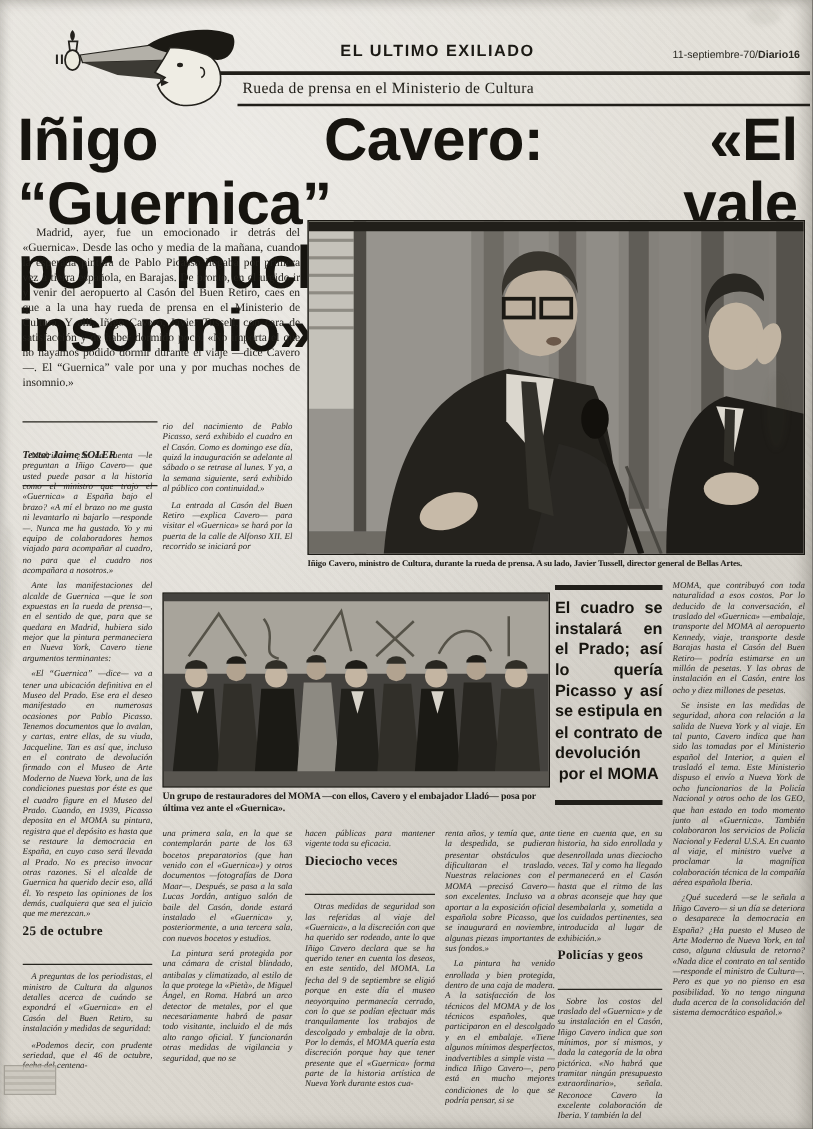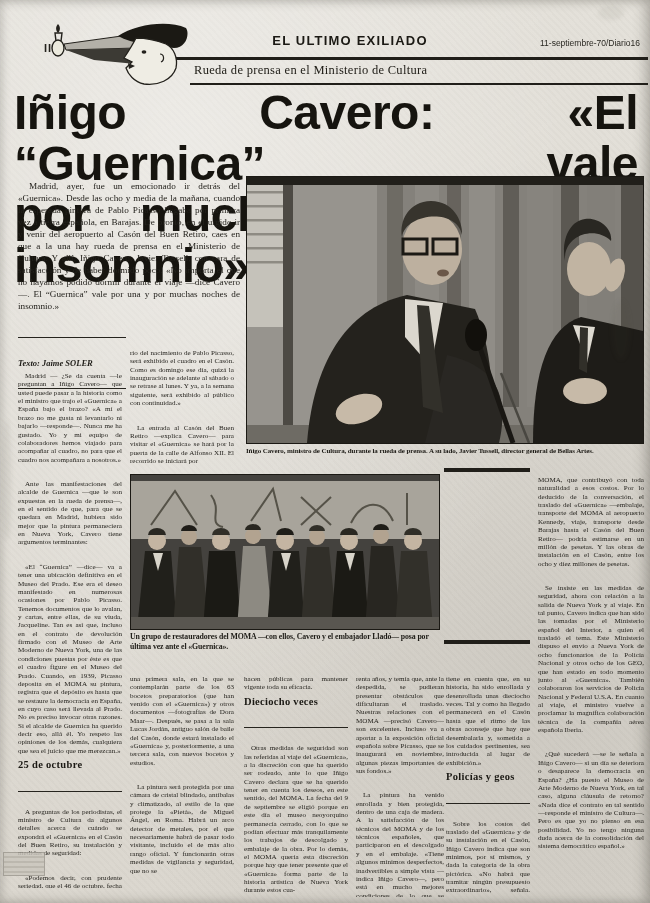--- a/index.html
+++ b/index.html
@@ -12,34 +12,34 @@
       linear-gradient(#e4e1da,#dbd7cf);
     box-shadow: inset -6px 0 12px rgba(50,46,40,.25), inset 3px 0 8px rgba(50,46,40,.15);
     font-family:"Liberation Serif", serif;color:#24221d;
   }
   .abs{position:absolute;}
   .rule{position:absolute;background:#201e19;}
   
   .page-marker{font:bold 11px "Liberation Sans",sans-serif;letter-spacing:1px;}
   .section-title{font:bold 13px "Liberation Sans",sans-serif;letter-spacing:1.2px;text-align:center;color:#1b1914;}
   .edition{font:8.5px "Liberation Sans",sans-serif;color:#2a2822;text-align:right;}
-  .edition b{font-weight:normal;}
+  .edition b{font-weight:bold;}
   .kicker{font:12.5px "Liberation Serif",serif;color:#22201a;letter-spacing:.3px;}
   
   .headline{left:14px;width:624px;top:88px;font-family:"Liberation Sans",sans-serif;
     font-weight:bold;font-size:48px;line-height:1.06;color:#16140f;letter-spacing:-.5px;}
   .headline .hl-line{text-align:justify;text-align-last:justify;}
   
   .lead{left:18px;top:181px;width:222px;height:152px;overflow:hidden;
     font-size:9.2px;line-height:1.3;text-align:justify;}
   .lead p{margin:0;text-indent:11px;}
   .byline{left:18px;top:337px;width:108px;border-top:1.5px solid #26241e;border-bottom:1.5px solid #26241e;
     padding:20px 0;font:italic bold 8.5px "Liberation Serif",serif;}
   .col{position:absolute;font-size:7.1px;line-height:1.18;text-align:justify;color:#26241f;overflow:hidden;}
-  .col p{margin:16px 0 4px;text-indent:7px;}
+  .col p{margin:4px 0 4px;text-indent:7px;font-style:italic;}
   .col p.cont{text-indent:0;}
   .subhead{font:bold 10.5px/1.1 "Liberation Serif",serif;letter-spacing:.3px;color:#1b1914;
     border-bottom:1.5px solid #26241e;padding-bottom:20px;margin:4px 0 5px;text-indent:0;text-align:left;}
   
   .photo{position:absolute;border:1px solid #1d1b16;background:#8e8b85;overflow:hidden;filter:contrast(1.02);}
   .caption{position:absolute;font:bold 7px/1.25 "Liberation Serif",serif;color:#1d1b16;letter-spacing:-.1px;}
   .caption.one-line{white-space:nowrap;overflow:hidden;}
   .caption2{font-size:7.8px;}
   
   .pullquote{left:444px;top:478px;width:86px;font:bold 13px/1.28 "Liberation Sans",sans-serif;
@@ -203,20 +203,21 @@
         <polygon points="22,78 32,78 27,96" fill="#d6d2c9"></polygon>
           <polygon points="150,78 160,78 155,96" fill="#d6d2c9"></polygon>
         <polygon points="214,78 224,78 219,96" fill="#d6d2c9"></polygon>
       </g>
       <rect y="142" width="308" height="12" fill="#5a5751"></rect>
     </svg>
   </div>
   <div class="caption caption2" style="left:130px;top:632px;width:312px;">Un grupo de restauradores del MOMA —con ellos, Cavero y el embajador Lladó— posa por última vez ante el «Guernica».</div>
 
   <div class="rule" style="left:444px;top:468px;width:86px;height:4px;"></div>
+  <div class="abs pullquote">El cuadro se instalará en el Prado; así lo quería Picasso y así se estipula en el contrato de devolución por el MOMA</div>
   <div class="rule" style="left:444px;top:640px;width:86px;height:4px;"></div>
 
   <div class="col" style="left:130px;top:659px;width:104px;height:238px;">
     <p class="cont">una primera sala, en la que se contemplarán parte de los 63 bocetos preparatorios (que han venido con el «Guernica») y otros documentos —fotografías de Dora Maar—. Después, se pasa a la sala Lucas Jordán, antiguo salón de baile del Casón, donde estará instalado el «Guernica» y, posteriormente, a una tercera sala, con nuevos bocetos y estudios.</p>
     <p>La pintura será protegida por una cámara de cristal blindado, antibalas y climatizado, al estilo de la que protege la «Pietà», de Miguel Ángel, en Roma. Habrá un arco detector de metales, por el que necesariamente habrá de pasar todo visitante, incluido el de más alto rango oficial. Y funcionarán otras medidas de vigilancia y seguridad, que no se</p>
   </div>
 
   <div class="col" style="left:244px;top:659px;width:104px;height:238px;">
     <p class="cont">hacen públicas para mantener vigente toda su eficacia.</p>
     <div class="subhead">Dieciocho veces</div>

